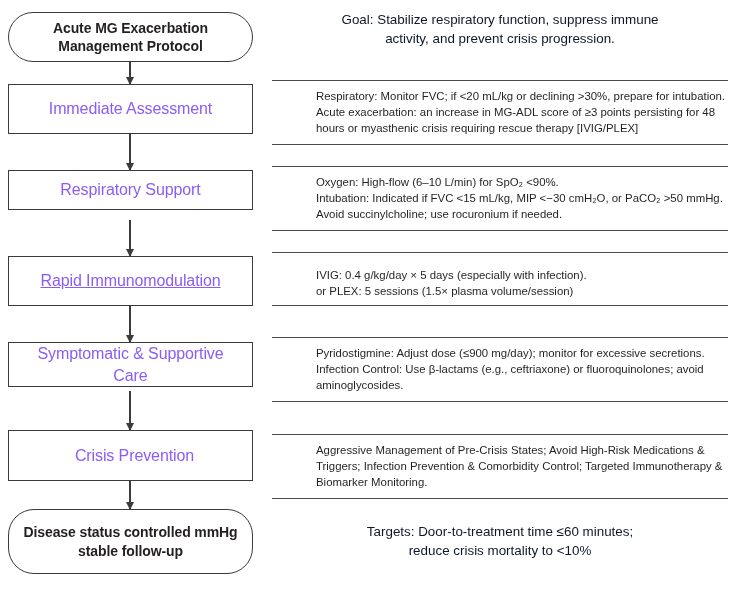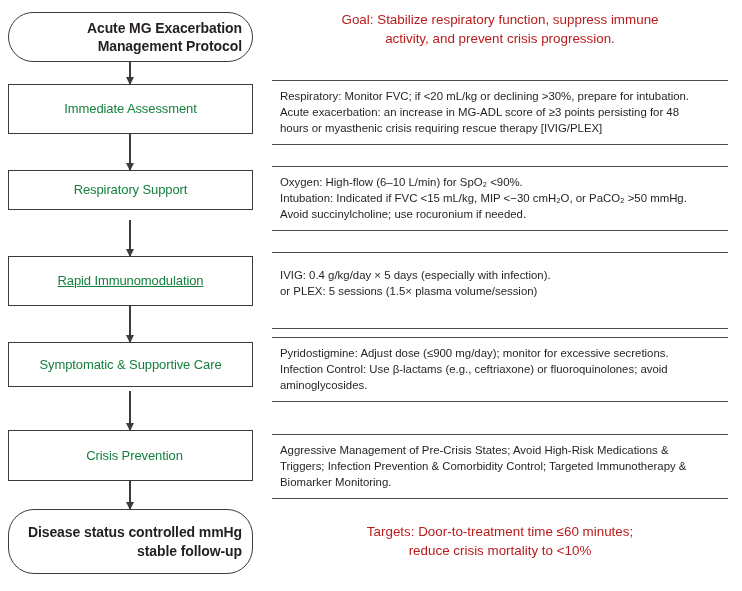--- a/index.html
+++ b/index.html
@@ -24,32 +24,32 @@
     position: absolute;
     left: 8px;
     width: 245px;
     box-sizing: border-box;
     border: 1.6px solid #3b3b3d;
     background: #ffffff;
     display: flex;
     align-items: center;
     justify-content: center;
     text-align: center;
-    font-size: 13px;
+    font-size: 16px;
     line-height: 1.32;
-    color: #15803d;
+    color: #8b5cf6;
     letter-spacing: -0.1px;
   }
   .node.terminal {
     border-radius: 26px;
     font-weight: bold;
     font-size: 14px;
     color: #231f20;
   }
-  .node .node-label { padding: 0 10px; display: block; text-align: right; }
+  .node .node-label { padding: 0 10px; display: block; }
 
   
   .arrow {
     position: absolute;
     left: 129px;
     width: 1.5px;
     background: #3b3b3d;
   }
   .arrow::after {
     content: "";
@@ -70,30 +70,30 @@
     left: 272px;
     width: 456px;
     box-sizing: border-box;
     border-top: 1.6px solid #4a4a4c;
     border-bottom: 1.6px solid #4a4a4c;
     padding: 7px 2px 7px 8px;
     font-size: 11.4px;
     line-height: 1.42;
     color: #231f20;
   }
-  .note .note-text { display: block; white-space: pre-line; }
+  .note .note-text { display: block; white-space: pre-line; margin-left: 36px; }
 
   .banner {
     position: absolute;
     left: 272px;
     width: 456px;
     text-align: center;
     font-size: 13.4px;
     line-height: 1.42;
-    color: #b91c1c;
+    color: #0f172a;
   }
   .banner .banner-text { display: block; white-space: pre-line; }
 </style>
 </head>
 <body>
 
 <div id="page">
 
   <div class="banner" style="top:10px;">
     <span class="banner-text">Goal: Stabilize respiratory function, suppress immune
@@ -147,21 +147,21 @@
 Acute exacerbation: an increase in MG-ADL score of ≥3 points persisting for 48
 hours or myasthenic crisis requiring rescue therapy [IVIG/PLEX]</span>
   </div>
 
   <div class="note" style="top:166px;">
     <span class="note-text">Oxygen: High-flow (6–10 L/min) for SpO₂ &lt;90%.
 Intubation: Indicated if FVC &lt;15 mL/kg, MIP &lt;−30 cmH₂O, or PaCO₂ &gt;50 mmHg.
 Avoid succinylcholine; use rocuronium if needed.</span>
   </div>
 
-  <div class="note" style="top:252px; padding-top:14px; padding-bottom:29px;">
+  <div class="note" style="top:252px; padding-top:14px; padding-bottom:6px;">
     <span class="note-text">IVIG: 0.4 g/kg/day × 5 days (especially with infection).
 or PLEX: 5 sessions (1.5× plasma volume/session)</span>
   </div>
 
   <div class="note" style="top:337px;">
     <span class="note-text">Pyridostigmine: Adjust dose (≤900 mg/day); monitor for excessive secretions.
 Infection Control: Use β-lactams (e.g., ceftriaxone) or fluoroquinolones; avoid
 aminoglycosides.</span>
   </div>
 

